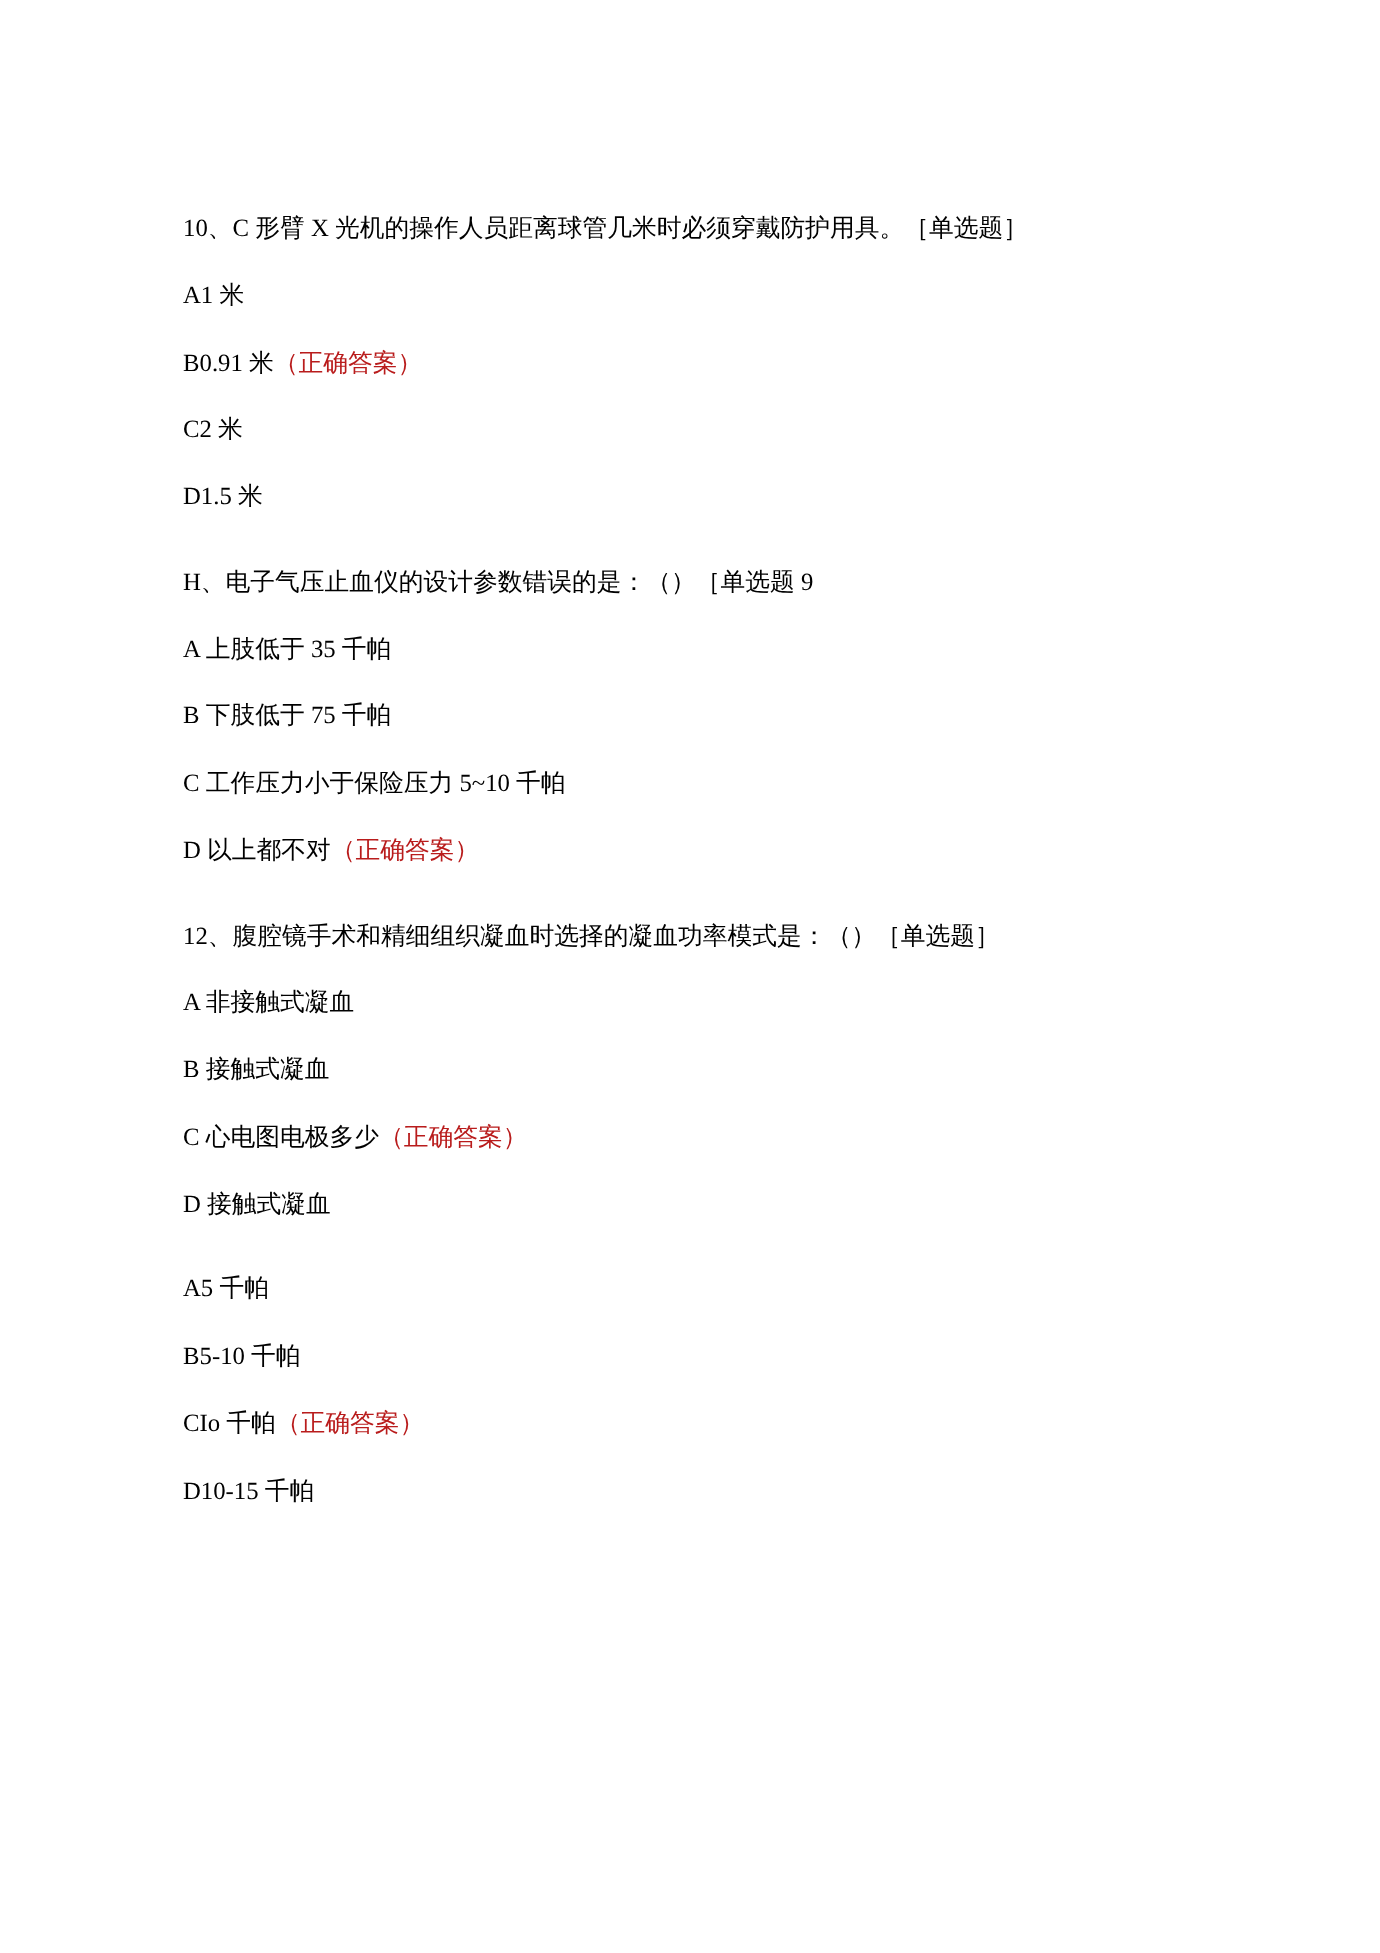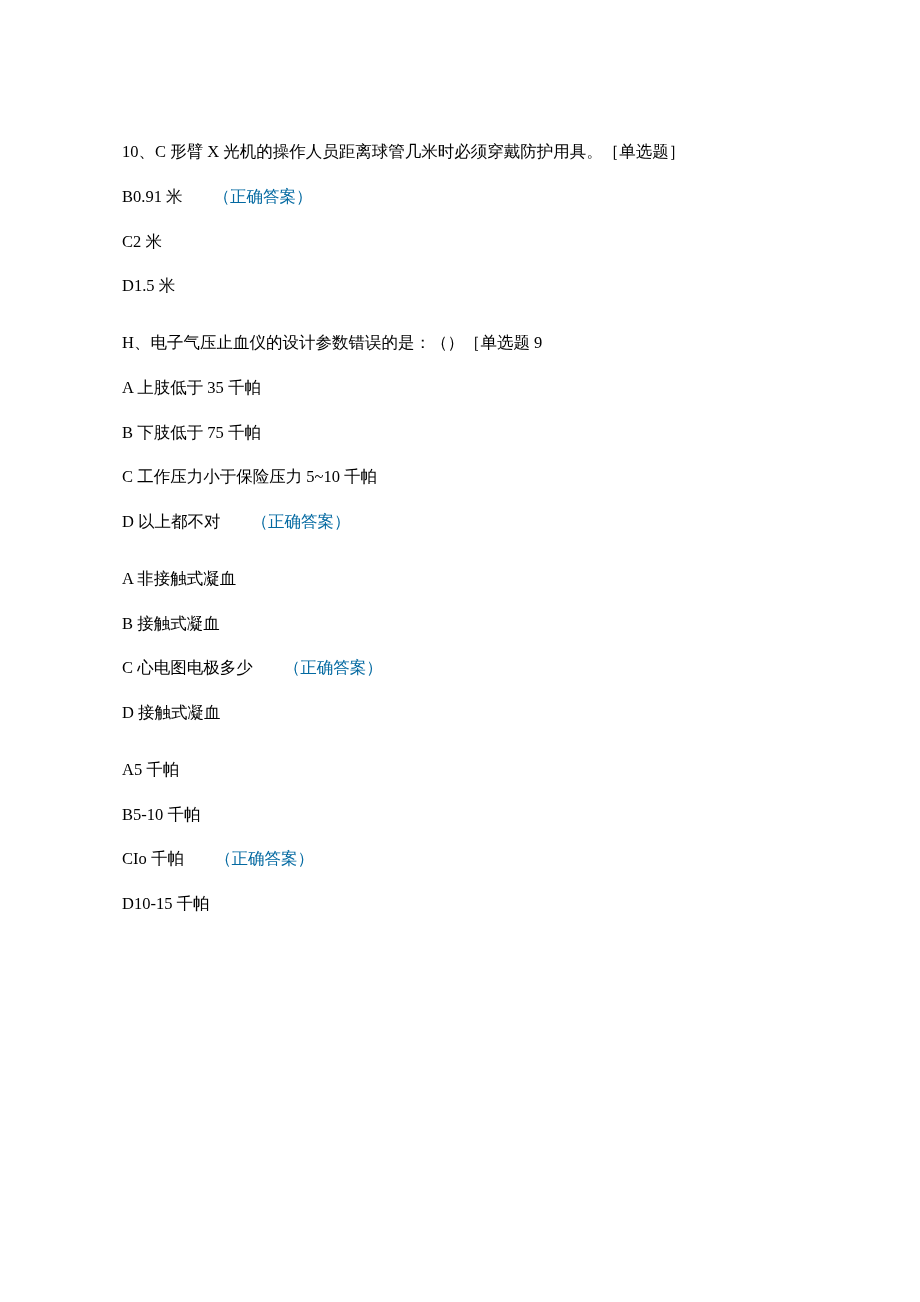--- a/index.html
+++ b/index.html
@@ -21,31 +21,33 @@
   .question {
     margin-bottom: 32px;
   }
   .stem {
     margin-bottom: 20px;
   }
   .option {
     margin-bottom: 20px;
   }
   .correct {
-    color: #0369a1;
-    margin-left: 31px;
+    color: #b91c1c;
   }
 </style>
 </head>
 <body>
 
 <div class="page">
 
   <div class="question">
     <div class="stem">10、C 形臂 X 光机的操作人员距离球管几米时必须穿戴防护用具。［单选题］</div>
+    <div class="option">
+      <span>A1 米</span><span class="correct"></span>
+    </div>
     <div class="option">
       <span>B0.91 米</span><span class="correct">（正确答案）</span>
     </div>
     <div class="option">
       <span>C2 米</span><span class="correct"></span>
     </div>
     <div class="option">
       <span>D1.5 米</span><span class="correct"></span>
     </div>
   </div>
@@ -60,20 +62,21 @@
     </div>
     <div class="option">
       <span>C 工作压力小于保险压力 5~10 千帕</span><span class="correct"></span>
     </div>
     <div class="option">
       <span>D 以上都不对</span><span class="correct">（正确答案）</span>
     </div>
   </div>
 
   <div class="question">
+    <div class="stem">12、腹腔镜手术和精细组织凝血时选择的凝血功率模式是：（）［单选题］</div>
     <div class="option">
       <span>A 非接触式凝血</span><span class="correct"></span>
     </div>
     <div class="option">
       <span>B 接触式凝血</span><span class="correct"></span>
     </div>
     <div class="option">
       <span>C 心电图电极多少</span><span class="correct">（正确答案）</span>
     </div>
     <div class="option">

